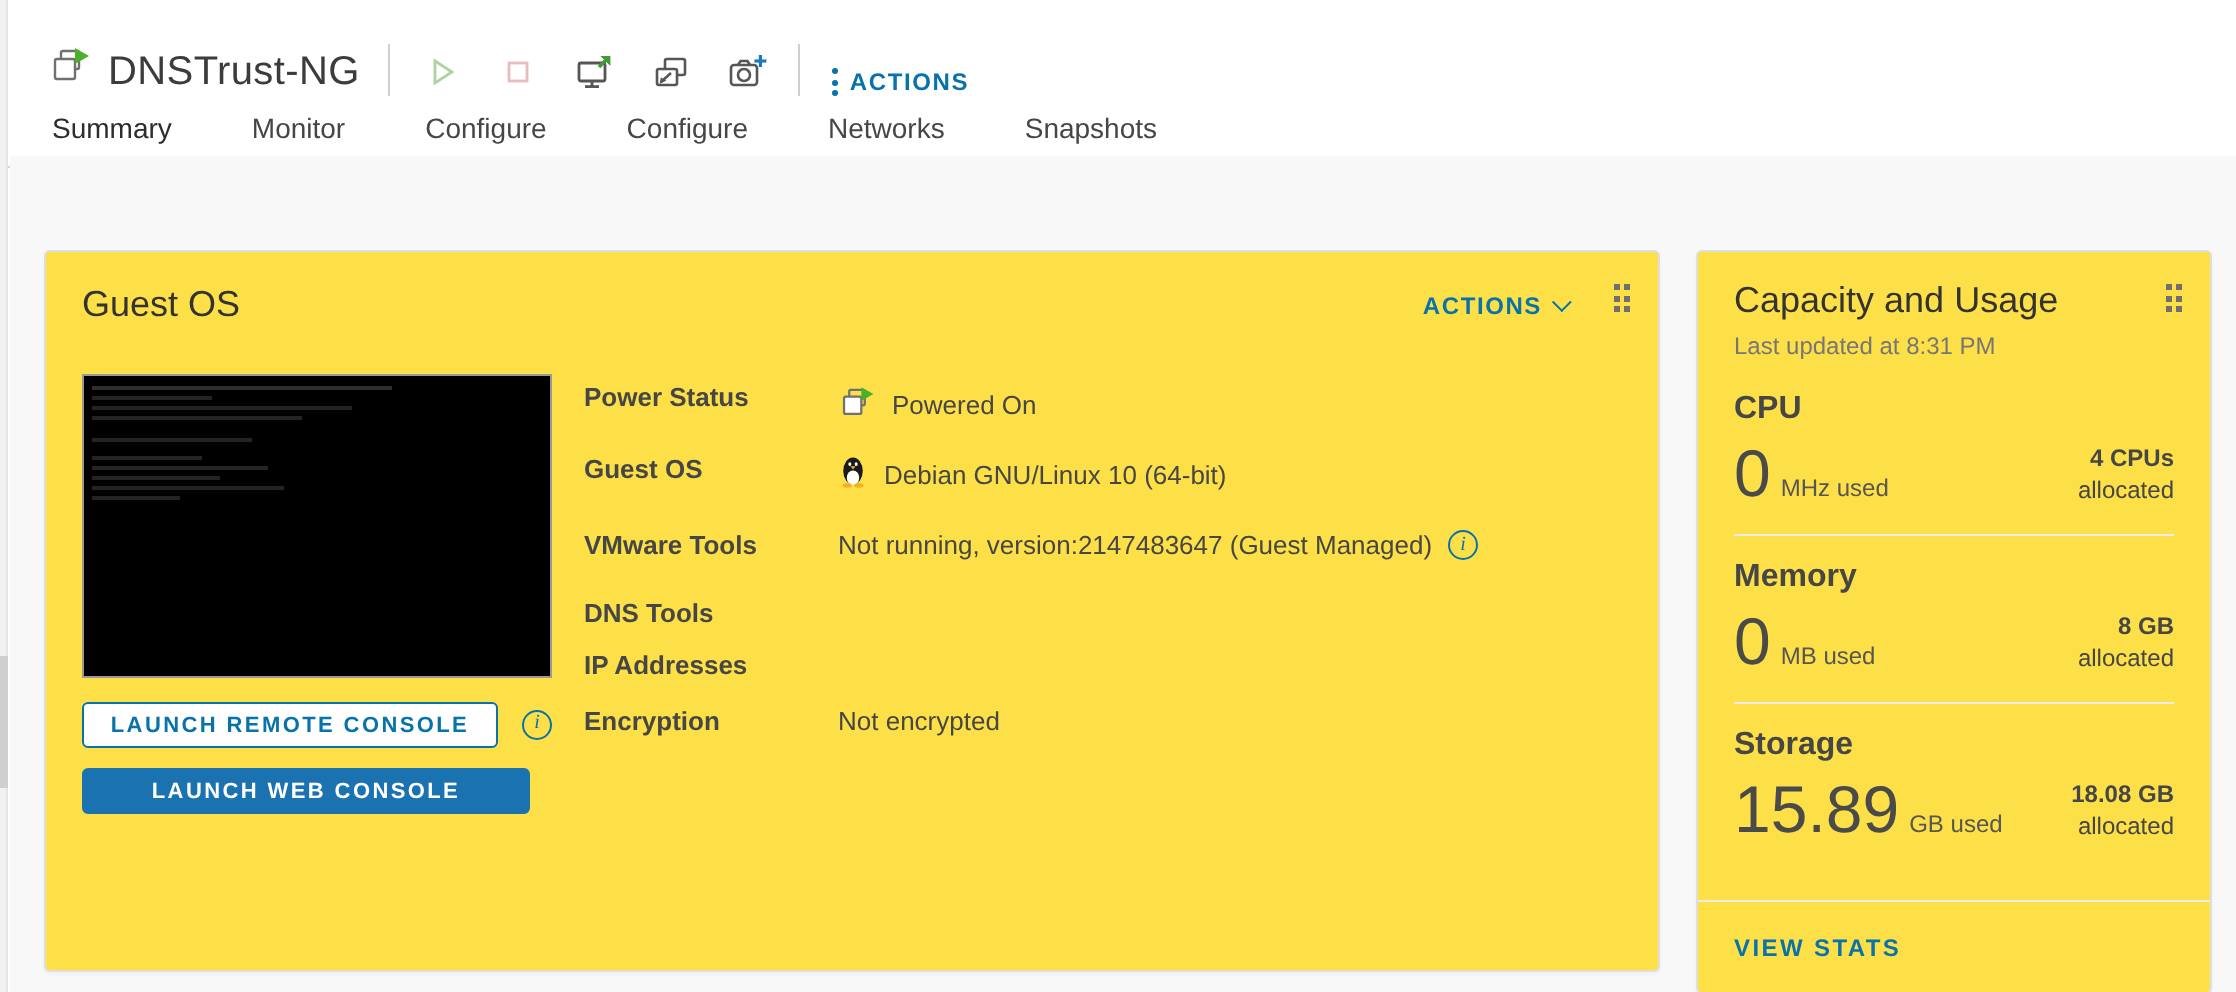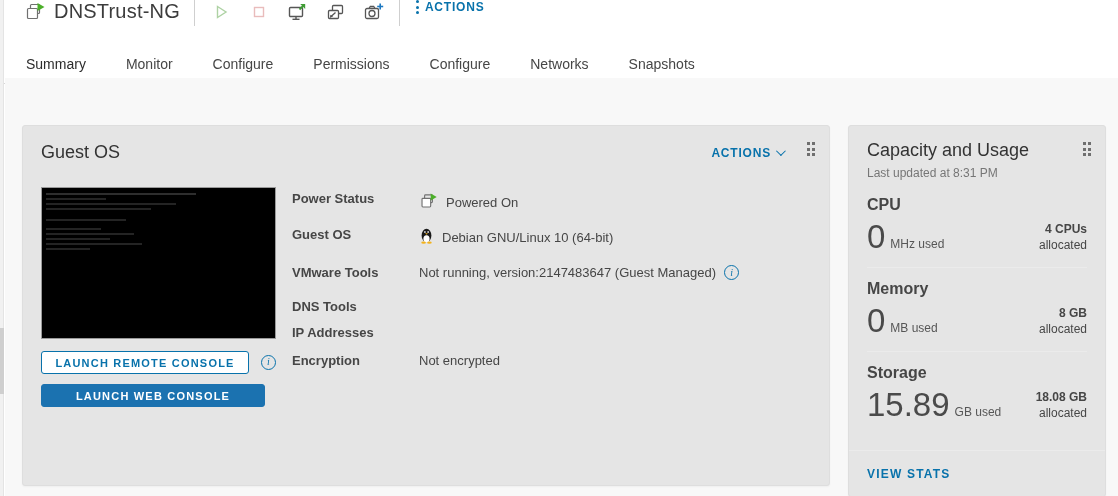--- a/index.html
+++ b/index.html
@@ -6,39 +6,39 @@
   html,body { width:1118px; height:496px; overflow:hidden; }
   body {
     font-family:"Liberation Sans", sans-serif;
     background:#fff; color:#464646; position:relative;
   }
   
   .left-strip { position:absolute; left:0; top:0; width:4px; height:496px; background:#f1f1f1; border-right:1px solid #e4e4e4; }
   .left-strip .thumb { position:absolute; left:0; top:328px; width:4px; height:66px; background:#cfcfcf; }
 
   
-  .vm-header { display:flex; align-items:flex-start; height:48px; padding-left:24px; background:#fff; }
+  .vm-header { display:flex; align-items:flex-end; height:48px; padding-left:24px; background:#fff; }
   .vm-title { font-size:20px; color:#3c3c3c; margin-left:8px; letter-spacing:.2px; }
   .hdr-divider { width:1px; height:26px; background:#cfcfcf; margin:0 14px; }
   .toolbar { display:flex; align-items:center; gap:14px; }
   .tool-btn { width:24px; height:24px; display:flex; align-items:center; justify-content:center; cursor:pointer; }
   .actions-menu { display:flex; align-items:center; gap:6px; margin-left:2px; cursor:pointer; }
   .kebab { display:flex; flex-direction:column; gap:2.5px; }
   .kebab i { width:3px; height:3px; border-radius:50%; background:#0872ab; }
   .actions-label { font-size:12px; font-weight:bold; letter-spacing:.8px; color:#0872ab; }
 
   
   .tabbar { display:flex; gap:36px; padding:0 0 0 24px; border-bottom:1px solid #d7d7d7; background:#fff; }
   .tab { font-size:14px; color:#464646; padding:8px 2px 11px 2px; position:relative; cursor:pointer; }
   .tab.active { color:#2c2c2c; }
   .tab.active::after { content:""; position:absolute; left:0; right:0; bottom:-1px; height:3px; background:#2276ad; }
 
   
   .content { position:absolute; top:78px; left:5px; right:0; bottom:0; background:#f8f8f8; }
-  .card { position:absolute; background:#e5e5e5; border:1px solid #dedede; border-radius:3px; box-shadow:0 1px 2px rgba(0,0,0,.04); }
+  .card { position:absolute; background:#fde047; border:1px solid #dedede; border-radius:3px; box-shadow:0 1px 2px rgba(0,0,0,.04); }
   .card-guest { left:17px; top:47px; width:808px; height:361px; padding:16px 18px; }
   .card-capacity { left:843px; top:47px; width:258px; height:372px; padding:14px 18px; }
 
   .card-head { display:flex; align-items:center; }
   .card-title { font-size:18px; color:#333; flex:0 0 auto; }
   .card-head .spacer { flex:1; }
   .card-actions { display:flex; align-items:center; gap:5px; cursor:pointer; margin-right:28px; }
   .card-actions .lbl { font-size:12px; font-weight:bold; letter-spacing:.8px; color:#0872ab; }
   .chev { width:7px; height:7px; border-right:1.6px solid #0872ab; border-bottom:1.6px solid #0872ab; transform:rotate(45deg) translateY(-2px); }
   .drag-handle { display:grid; grid-template-columns:3px 3px; gap:2.5px; cursor:grab; position:absolute; top:16px; right:14px; }
@@ -147,21 +147,20 @@
         <i></i>
       </span>
     <span class="actions-label">ACTIONS</span>
   </div>
 </div>
 
 <div class="tabbar">
   <span class="tab active">Summary</span>
   <span class="tab">Monitor</span>
   <span class="tab">Configure</span>
-  <span class="tab">Permissions</span>
   <span class="tab">Configure</span>
   <span class="tab">Networks</span>
   <span class="tab">Snapshots</span>
 </div>
 
 <div class="content">
 
   <div class="card card-guest">
     <div class="card-head">
       <span class="card-title">Guest OS</span>

